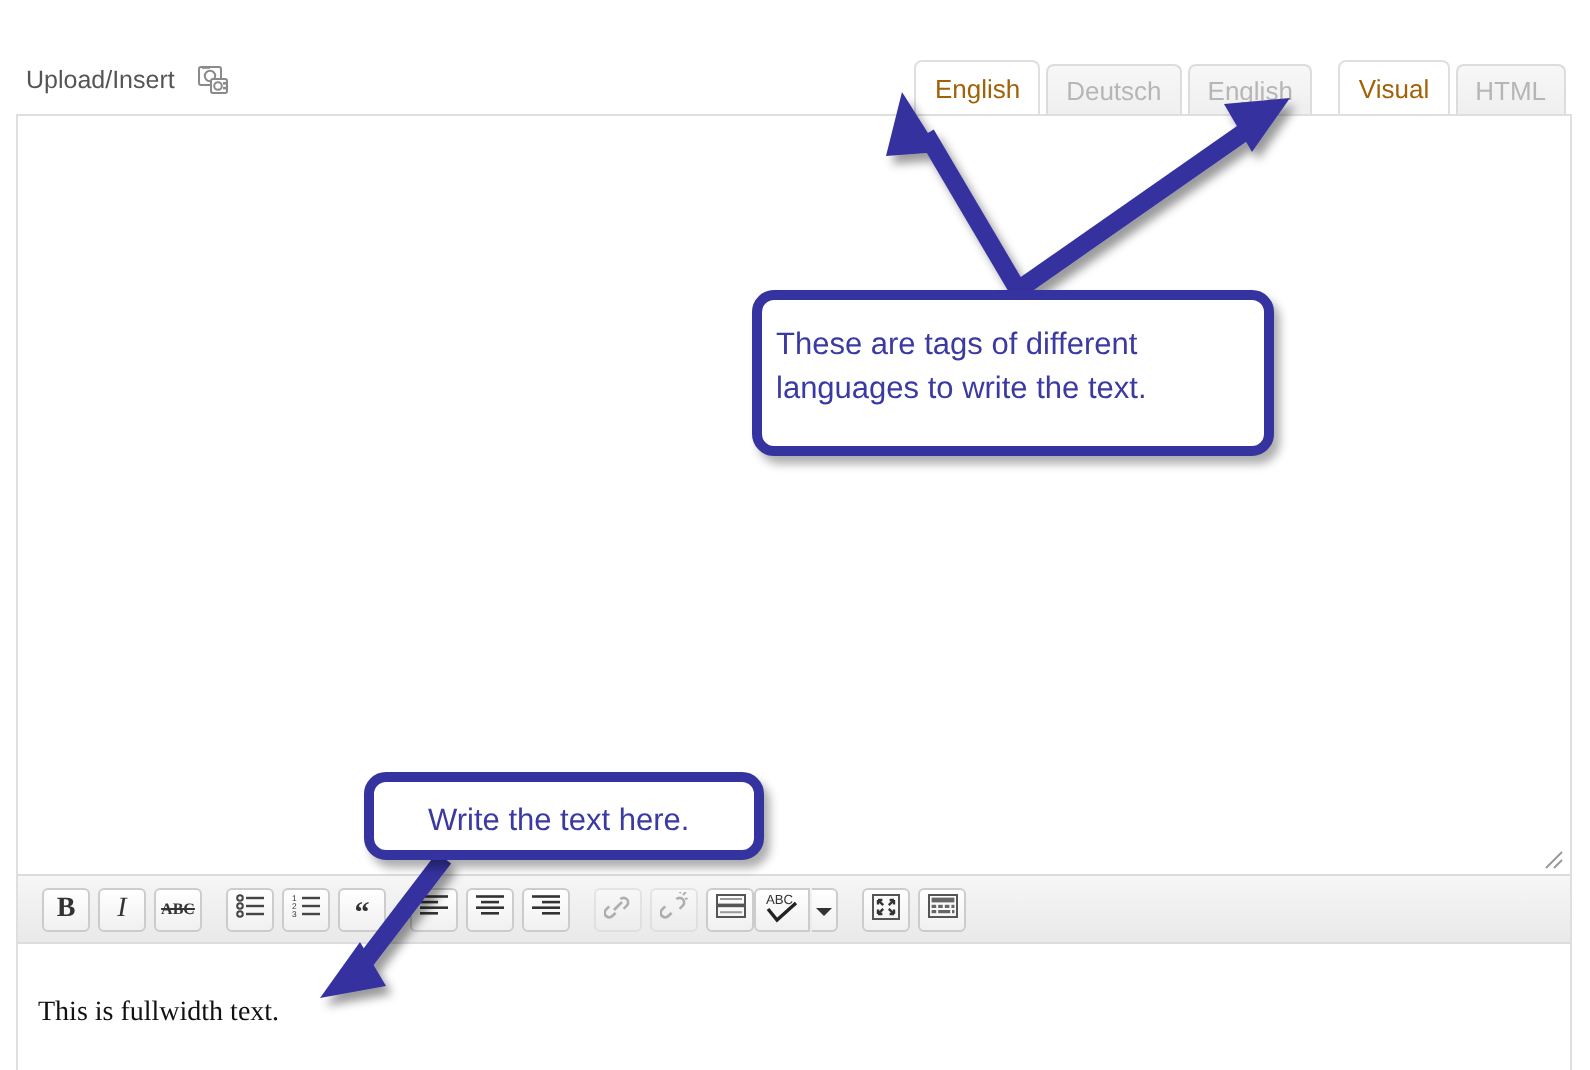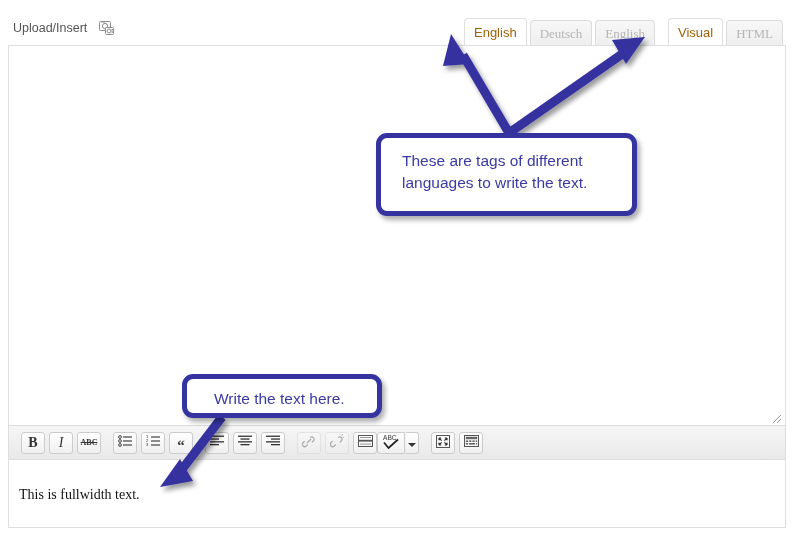--- a/index.html
+++ b/index.html
@@ -3,21 +3,21 @@
 <meta charset="utf-8">
 <style>
   html,body{margin:0;padding:0;}
   body{
     width:795px;height:535px;
     background:#ffffff;
     font-family:"Liberation Sans", sans-serif;
     overflow:hidden;
     position:relative;
   }
-  #root{position:relative;width:795px;height:493px;}
+  #root{position:relative;width:795px;height:493px;margin-top:12px;}
 
   
   .topbar{
     position:absolute;left:0;top:0;width:795px;height:45px;
   }
   .upload-insert{
     position:absolute;left:13px;top:21px;
     font-size:12.5px;color:#555;white-space:nowrap;
   }
   .media-icon{
@@ -31,21 +31,20 @@
     font-size:13px;
     border:1px solid #dcdcdc;
     border-bottom:none;
     border-radius:4px 4px 0 0;
     box-sizing:border-box;
     white-space:nowrap;
   }
   .tab.inactive{
     background:linear-gradient(#f7f7f7,#efefef);
     color:#b6b6b6;
-    font-family:Liberation Serif, serif;
   }
   .tab.active{
     background:#ffffff;
     color:#a16207;
     border-color:#dfdfdf;
     height:27px;line-height:27px;
   }
   .tab.gap{margin-left:13px;}
 
   
@@ -115,21 +114,21 @@
     position:absolute;
     border:5px solid #3533a0;
     border-radius:11px;
     background:#ffffff;
     box-shadow:3px 4px 5px rgba(0,0,0,.32);
     box-sizing:border-box;
     color:#3b3aa2;
     font-size:15.5px;
     line-height:1.45;
   }
-  #callout-langs{left:376px;top:133px;width:261px;height:83px;padding:12px 21px;}
+  #callout-langs{left:376px;top:133px;width:261px;height:83px;padding:12px 7px;}
   #callout-write{left:182px;top:374px;width:200px;height:44px;padding:9px 27px;}
 </style>
 </head>
 <body>
 
 <div id="root">
 
   <div class="topbar">
 
     <span class="upload-insert">Upload/Insert</span>

